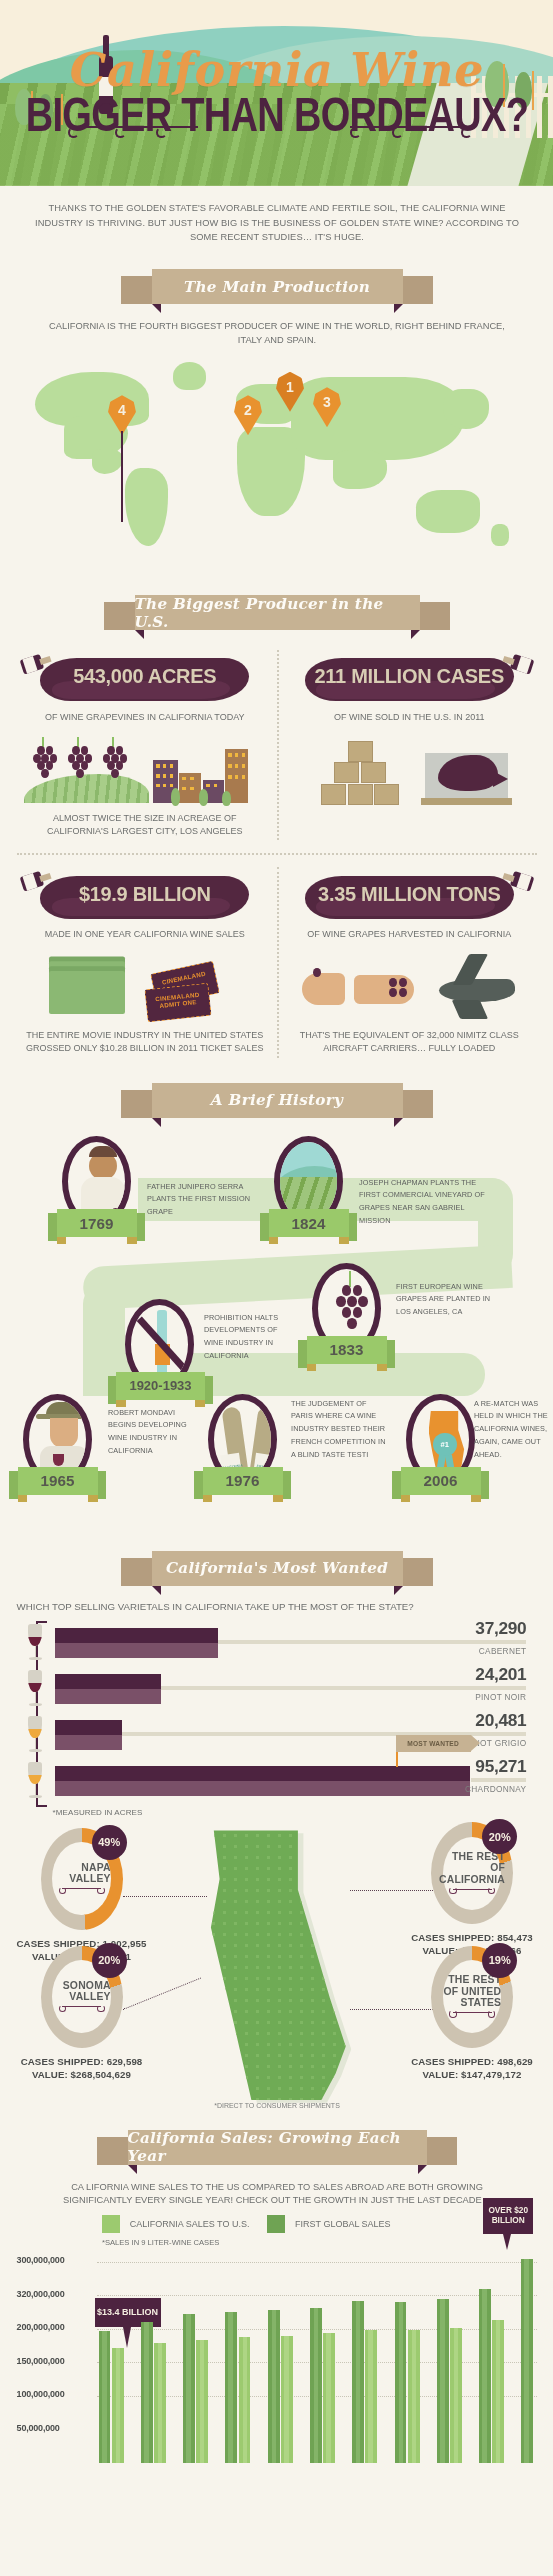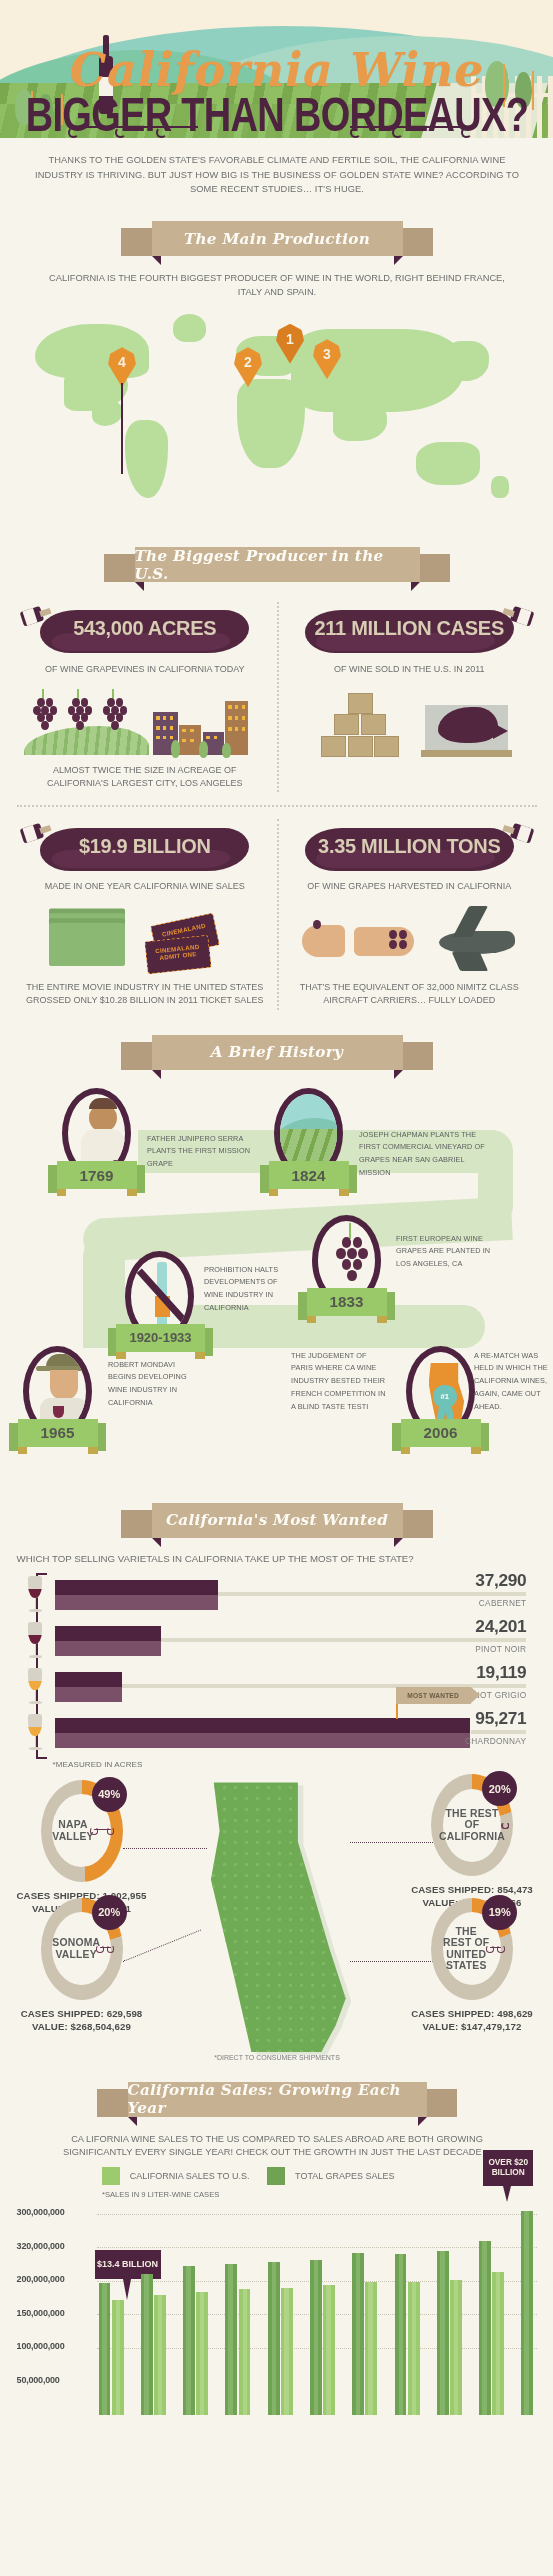--- a/index.html
+++ b/index.html
@@ -6,21 +6,21 @@
   body {
     width: 554px; margin: 0 auto;
     background: #f7f4ec;
     font-family: "Liberation Sans", sans-serif;
     color: #5d5f5e;
     overflow-x: hidden;
   }
   .page { width: 554px; position: relative; }
 
   
-  .hero { position: relative; width: 554px; height: 138px; overflow: hidden; background: #f6eedb; }
+  .hero { position: relative; width: 554px; height: 186px; overflow: hidden; background: #f6eedb; }
   .hero-sky { position: absolute; inset: 0; background: linear-gradient(#f8efdc 0%, #f8efdc 38%, #f8efdc 38%); }
   .hill-a { position: absolute; left: -28px; top: 26px; width: 623px; height: 104px;
             background: #8fd0c0; border-radius: 50% 50% 0 0 / 100% 100% 0 0; }
   .hill-b { position: absolute; left: 166px; top: 36px; width: 471px; height: 90px;
             background: #a7d8c6; border-radius: 50% 50% 0 0 / 100% 100% 0 0; }
   .hill-c { position: absolute; left: -42px; top: 50px; width: 360px; height: 83px;
             background: #7ec8a6; border-radius: 50% 50% 0 0 / 100% 100% 0 0; }
   .field { position: absolute; left: 0; top: 83px; width: 554px; height: 102px; background: #86b45c; }
   .field-dark { position: absolute; left: 0; top: 83px; width: 554px; height: 102px;
                 background: repeating-linear-gradient(100deg, #7aa84f 0 9.7px, #8fbe63 9.7px 28px); }
@@ -175,21 +175,21 @@
   .castate .shape { position:absolute; inset:0; background:#6fab55;
     clip-path: polygon(4% 0, 62% 0, 62% 22%, 72% 40%, 84% 62%, 95% 80%, 88% 90%, 78% 100%, 30% 100%, 18% 72%, 10% 54%, 2% 36%, 8% 18%);
     background-image: radial-gradient(#7fb763 1.8px, transparent 1.9px);
     background-size: 11px 11px; background-color:#6fab55; }
   .castate .shadow { position:absolute; inset:0; transform: translate(5.5px,2.8px); z-index:-1; background:#e2e6d6;
     clip-path: polygon(4% 0, 62% 0, 62% 22%, 72% 40%, 84% 62%, 95% 80%, 88% 90%, 78% 100%, 30% 100%, 18% 72%, 10% 54%, 2% 36%, 8% 18%); }
   .donutbox { position:absolute; width:138px; text-align:center; }
   .donut { position:relative; width:82px; height:102px; margin:0 auto; }
   .donut .ring { position:absolute; inset:0; border-radius:50%; }
   .donut .hole { position:absolute; left:11.8px; top:14.5px; right:11.8px; bottom:14.5px; border-radius:50%;
-                 background:#f7f4ec; display:flex; flex-direction:row; align-items:center; justify-content:center; }
+                 background:#f7f4ec; display:flex; flex-direction:column; align-items:center; justify-content:center;text-align:right; }
   .donut .hole b { font-size:10.4px; font-weight:700; color:#5a5c5b; line-height:1.1; letter-spacing:0.2px; }
   .donut .flourish { width:39px; height:7px; border-top:1px solid #6b3553; margin-top:3.5px; position:relative;}
   .donut .flourish:before, .donut .flourish:after { content:""; position:absolute; top:-2.8px; width:5.5px; height:5.5px;
     border:1px solid #6b3553; border-radius:50%; border-top-color:transparent; }
   .donut .flourish:before { left:-3.5px; } .donut .flourish:after { right:-3.5px; }
   .pct { position:absolute; top:-2.8px; right:-4.2px; width:35px; height:35px; border-radius:50%; background:#4d2340;
          color:#f6efe0; font-size:11px; font-weight:700; display:flex; align-items:center; justify-content:center; z-index:4;}
   .dcap { font-size:9.7px; font-weight:700; color:#4a4c4b; line-height:1.35; margin-top:7px; letter-spacing:0.1px;}
   .dotline { position:absolute; height:0; border-top:1.4px dotted #5a4050; }
   .btfoot { position:absolute; left:0; right:0; bottom:2.8px; text-align:center; font-size:7px; color:#7d7f7e; }
@@ -592,20 +592,33 @@
         <div style="position:absolute;left:23.5px;top:54px;width:11px;height:12.5px;background:#7a2a46;border-radius:0 0 50% 50%;"></div>
       </div>
       <div class="tl-badge">
           <div class="ear l"></div>
           <div class="ear r"></div>
         <span>1965</span>
         </div>
     </div>
     <div class="tl-text" style="left:108px;top:276px;width:86px;">ROBERT MONDAVI BEGINS DEVELOPING WINE INDUSTRY IN CALIFORNIA</div>
 
+    <div class="tl-node" style="left:199px;top:263px;">
+      <div class="tl-oval">
+        <div style="position:absolute;left:12.5px;top:7px;width:18px;height:82px;background:#b7ab85;border-radius:9px 9px 2.8px 2.8px;transform:rotate(-8deg);"></div>
+        <div style="position:absolute;left:39px;top:7px;width:18px;height:82px;background:#b7ab85;border-radius:9px 9px 2.8px 2.8px;transform:rotate(8deg);"></div>
+        <div style="position:absolute;left:8.3px;top:54px;width:19.4px;height:28px;background:#f4f1e8;transform:rotate(-8deg);font-size:3.5px;color:#3c8f7a;text-align:center;padding-top:11px;">CALIFORNIA</div>
+        <div style="position:absolute;left:40px;top:54px;width:19.4px;height:28px;background:#f4f1e8;transform:rotate(8deg);font-size:3.5px;color:#3c8f7a;text-align:center;padding-top:11px;">FRANCE</div>
+      </div>
+      <div class="tl-badge">
+          <div class="ear l"></div>
+          <div class="ear r"></div>
+        <span>1976</span>
+        </div>
+    </div>
     <div class="tl-text" style="left:291px;top:267px;width:97px;">THE JUDGEMENT OF PARIS WHERE CA WINE INDUSTRY BESTED THEIR FRENCH COMPETITION IN A BLIND TASTE TESTI</div>
 
     <div class="tl-node" style="left:397px;top:263px;">
       <div class="tl-oval">
         <div style="position:absolute;left:16.6px;top:11px;width:37px;height:69px;background:#e8922f;clip-path: polygon(6% 0,80% 0,80% 28%,96% 56%,88% 84%,64% 100%,26% 100%,10% 60%,0 30%);"></div>
         <div style="position:absolute;left:21px;top:33px;width:23.5px;height:23.5px;background:#6fc2b8;border-radius:50%;display:flex;align-items:center;justify-content:center;color:#fff;font-size:7.6px;font-weight:700;">#1</div>
         <div style="position:absolute;left:25px;top:55px;width:7px;height:23.5px;background:#6fc2b8;transform:rotate(10deg);"></div>
         <div style="position:absolute;left:35px;top:55px;width:7px;height:23.5px;background:#6fc2b8;transform:rotate(-10deg);"></div>
       </div>
       <div class="tl-badge">
@@ -665,21 +678,21 @@
           <div class="vglass">
             <div class="bowl">
               <div class="fill w"></div>
             </div>
             <div class="stem"></div>
             <div class="foot"></div>
           </div>
           <div class="vrail" style="left:105px;"></div>
           <div class="vbar-dark" style="width:67px;"></div>
           <div class="vbar-light" style="width:67px;"></div>
-          <div class="vval">19,119</div>
+          <div class="vval">20,481</div>
           <div class="vname">PINOT GRIGIO</div>
         </div>
         <div class="vrow">
           <div class="vglass">
             <div class="bowl">
               <div class="fill w"></div>
             </div>
             <div class="stem"></div>
             <div class="foot"></div>
           </div>
@@ -770,21 +783,21 @@
         <span>California Sales: Growing Each Year</span>
       </div>
   </div>
   <div class="sectext">CA LIFORNIA WINE SALES TO THE US COMPARED TO SALES ABROAD ARE BOTH GROWING SIGNIFICANTLY EVERY SINGLE YEAR! CHECK OUT THE GROWTH IN JUST THE LAST DECADE…</div>
 
   <div class="saleswrap">
     <div class="legend">
       <div class="sw l"></div>
       <div class="lb">CALIFORNIA SALES TO U.S.</div>
       <div class="sw d" style="margin-left:8.3px;"></div>
-      <div class="lb">TOTAL GRAPES SALES</div>
+      <div class="lb">FIRST GLOBAL SALES</div>
     </div>
     <div class="salesnote">*SALES IN 9 LITER-WINE CASES</div>
 
     <div class="plot">
       <div id="ygrid">
           <div class="gridline" style="top: 6.7px;"></div>
           <div class="ytick" style="top: 0.5px;">300,000,000</div>
           <div class="gridline" style="top: 40px;"></div>
           <div class="ytick" style="top: 34px;">320,000,000</div>
           <div class="gridline" style="top: 74px;"></div>

